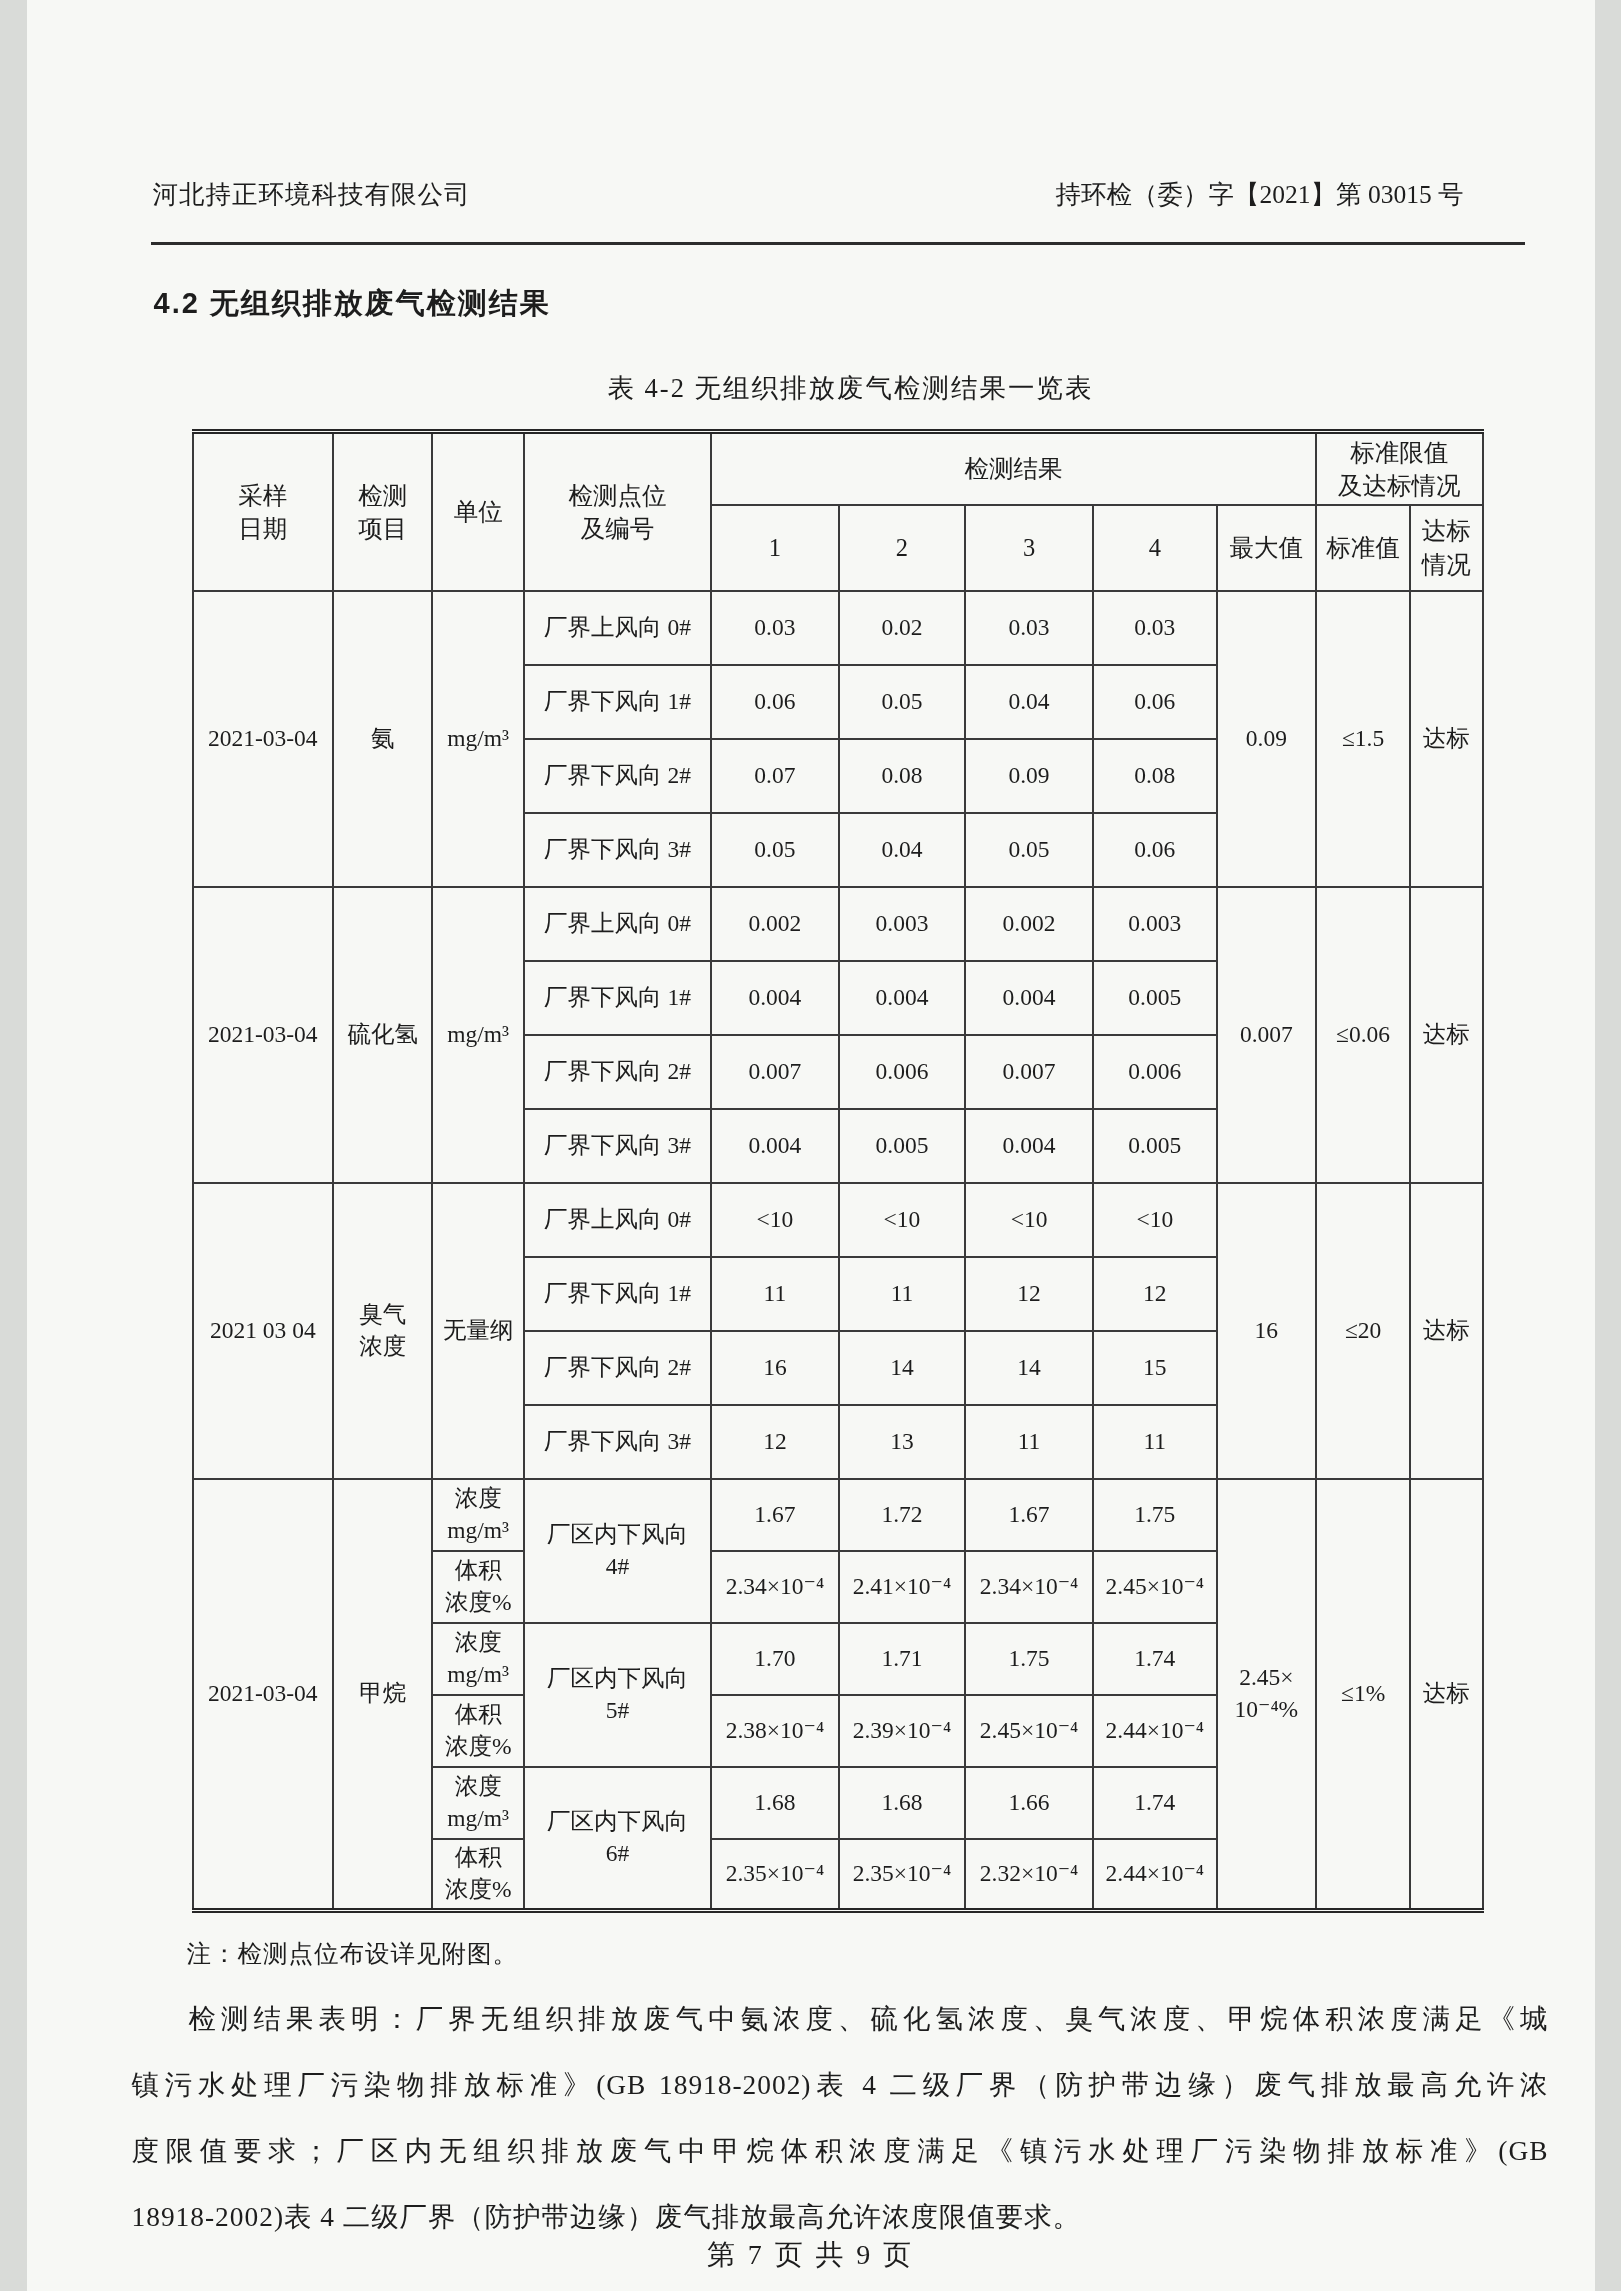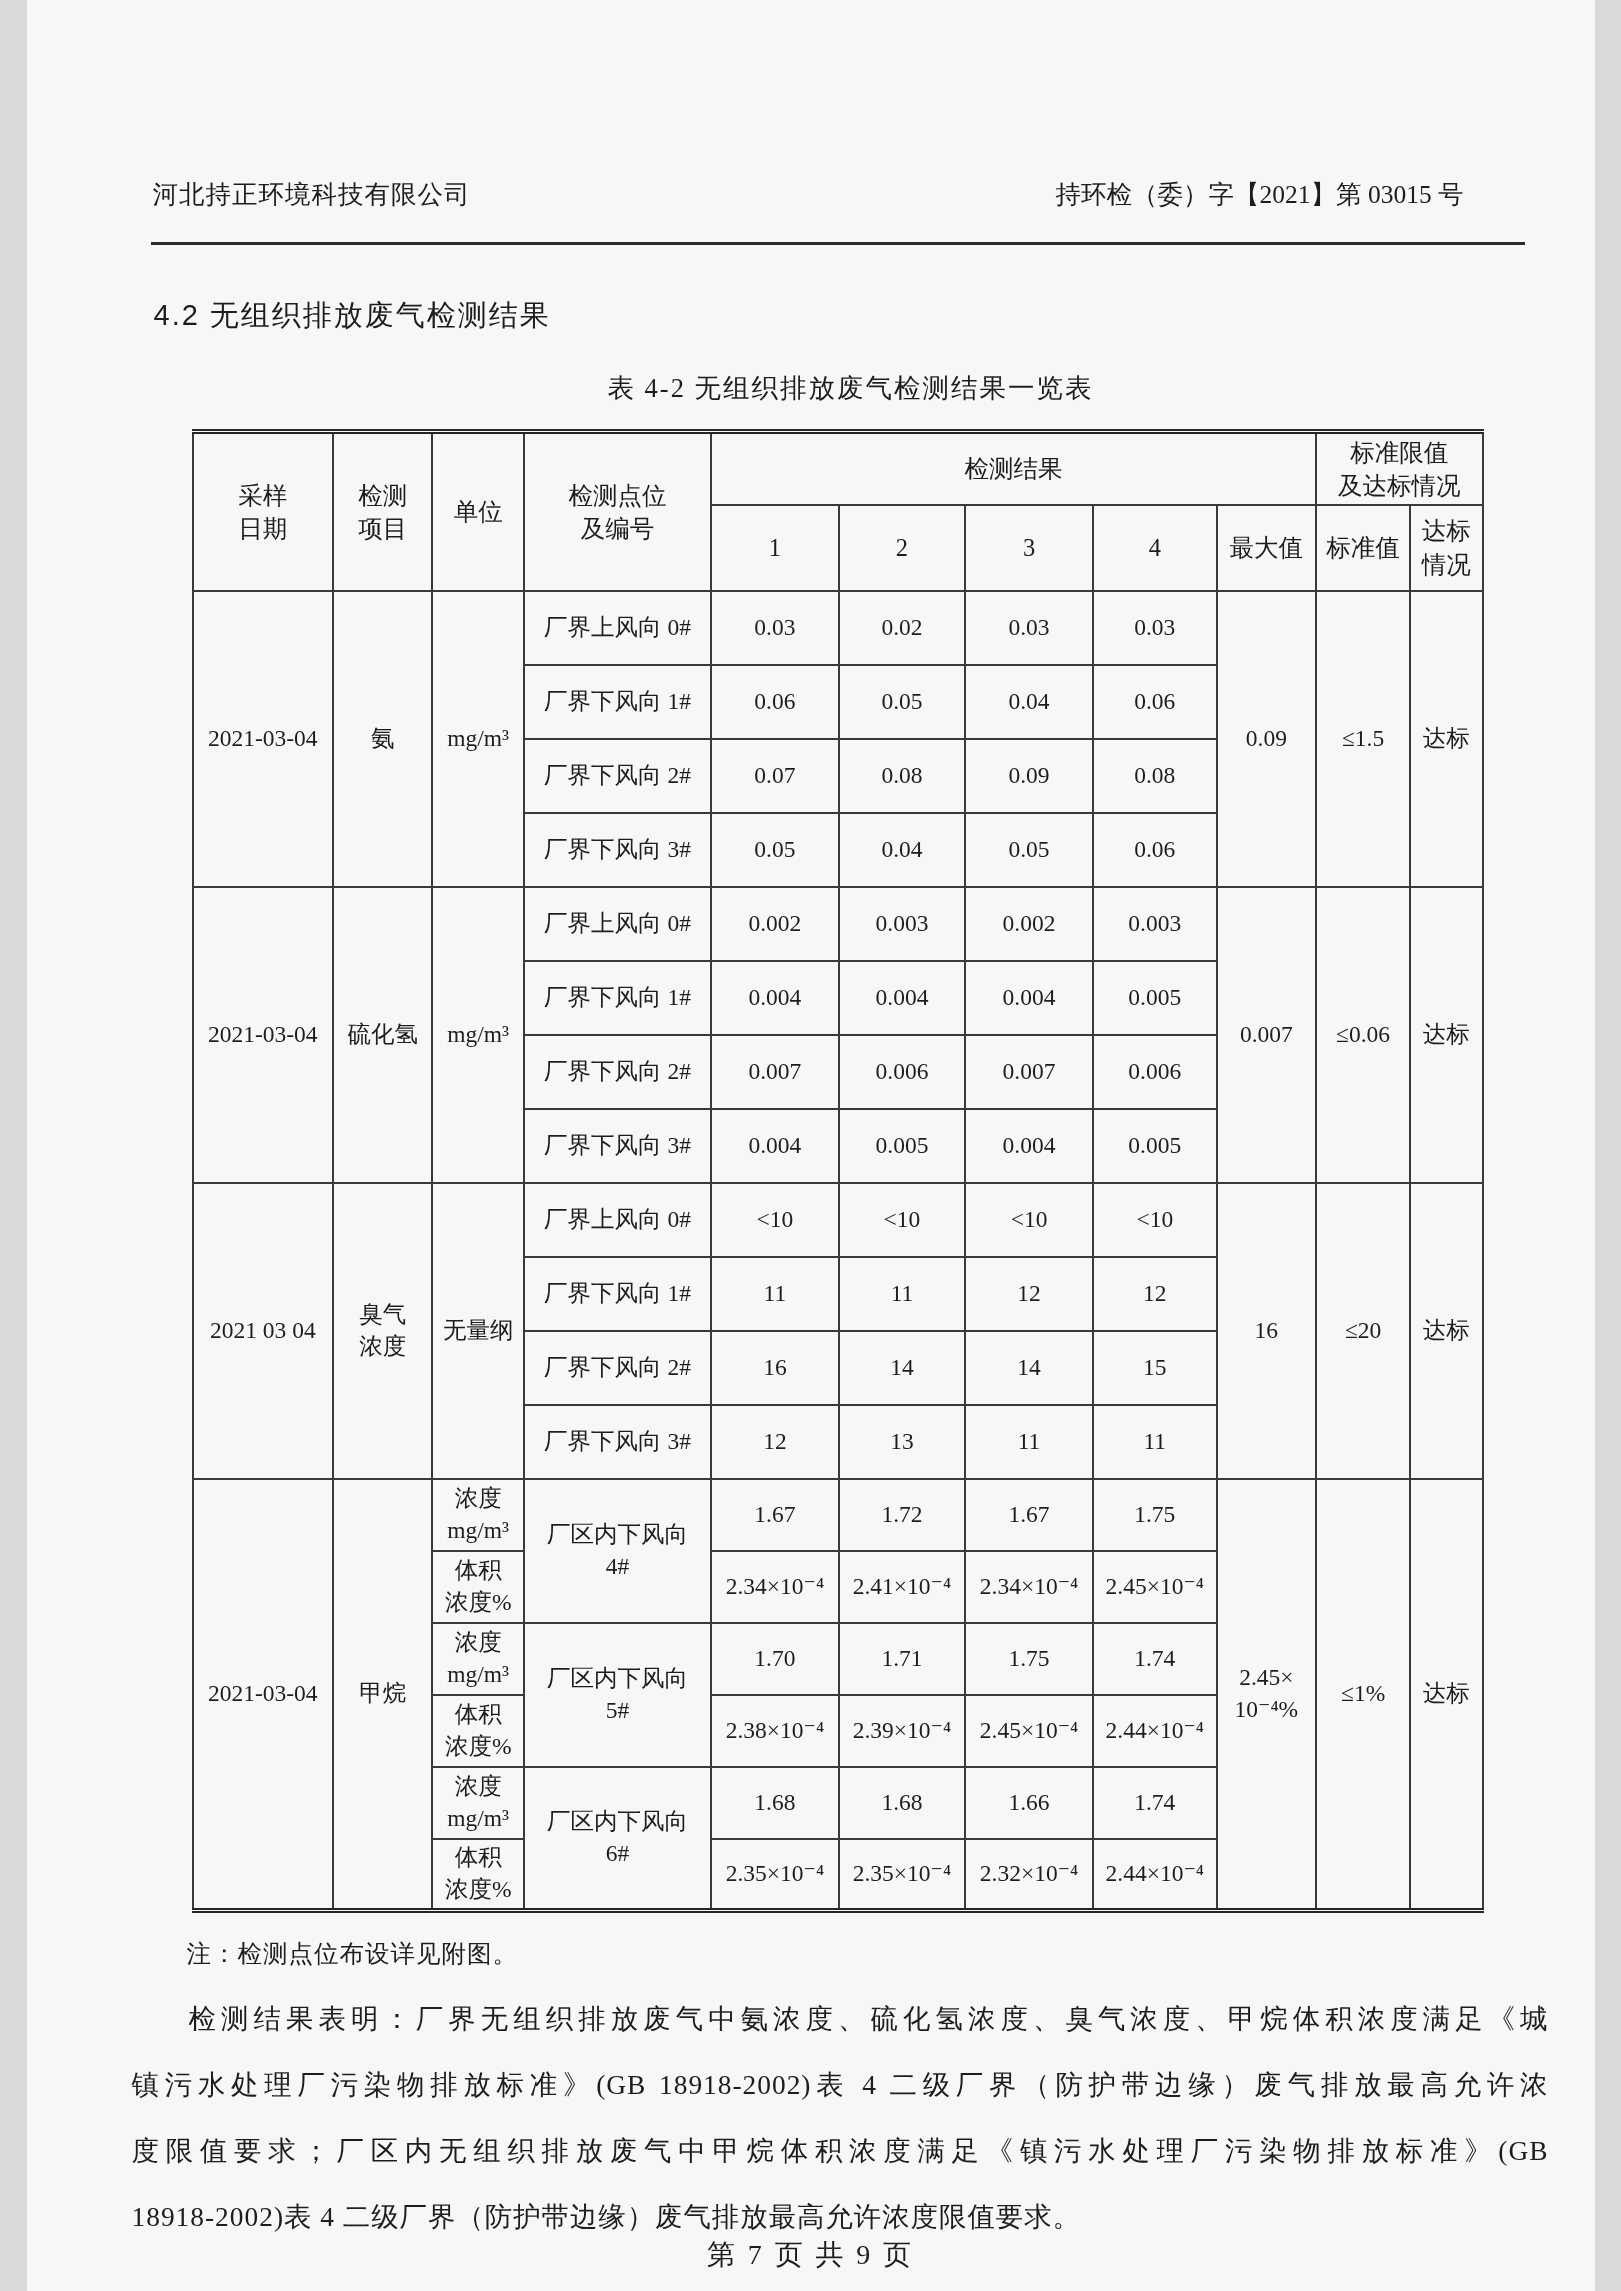--- a/index.html
+++ b/index.html
@@ -5,21 +5,21 @@
   html,body { margin:0; padding:0; background:#d9dbd8; }
   .page {
     position:relative; width:1568px; height:2292px; margin:0 auto;
     background:#f7f8f5; overflow:hidden;
     font-family:"Liberation Serif","DejaVu Serif",serif; color:#1d1d1d;
   }
   .hdr-left  { position:absolute; left:126px; top:177px; font-size:25.5px; letter-spacing:1px; }
   .hdr-right { position:absolute; right:131px; top:177px; font-size:25.5px; }
   .hdr-rule  { position:absolute; left:124px; top:242px; width:1374px; height:2.9px; background:#2c2c2c; }
   .sec-title {
-    position:absolute; left:127px; top:296px; font-size:29px; font-weight:400;
+    position:absolute; left:127px; top:284px; font-size:29px; font-weight:700;
     font-family:"Liberation Sans","DejaVu Sans",sans-serif; letter-spacing:2px;
   }
   .tbl-title { position:absolute; left:0; top:370px; width:100%; text-align:center; font-size:26.5px; letter-spacing:2px;padding-left:40px; }
 
   table.results {
     position:absolute; left:165px; top:429px; width:1292px;
     border-collapse:collapse; table-layout:fixed;
     border-top:5.9px double #262626; border-bottom:5.9px double #262626;
   }
   table.results td {

